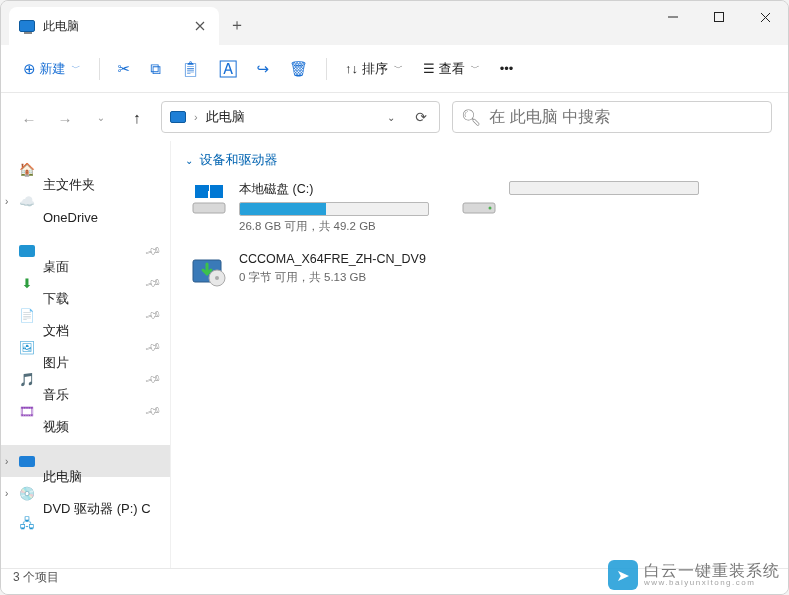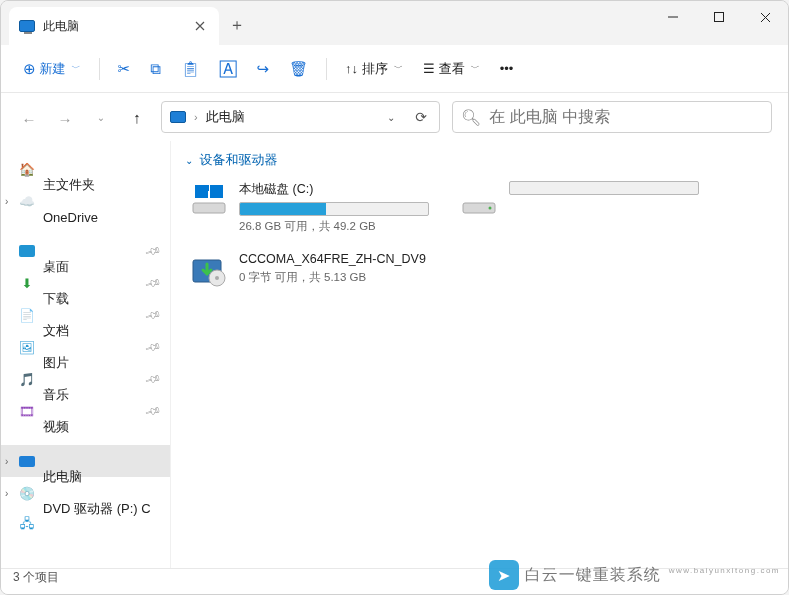--- a/index.html
+++ b/index.html
@@ -53,21 +53,21 @@
     .drive-body { flex: 1; }
     .drive-name { font-size: 12.5px; color: #222; margin-bottom: 4px; white-space: nowrap; }
     .drive-bar { width: 190px; height: 14px; border: 1px solid #b8b8b8; border-radius: 2px; background: #f0f0f0; overflow: hidden; margin-bottom: 3px; }
     .drive-fill { height: 100%; background: #26a0da; }
     .drive-info { font-size: 11.5px; color: #666; }
     
     .status { height: 26px; border-top: 1px solid #e8e8e8; background: #fff; display: flex; align-items: flex-start; padding: 0 12px; font-size: 12px; color: #555; }
     
     .watermark { position: absolute; right: 8px; bottom: 4px; display: flex; align-items: center; gap: 6px; opacity: 0.9; }
     .wm-ico { width: 30px; height: 30px; background: #26a0da; border-radius: 6px; display: flex; align-items: center; justify-content: center; color: #fff; font-size: 16px; }
-    .wm-txt { display: flex; line-height: 1; gap: 8px; }
+    .wm-txt { display: flex; flex-direction: column; line-height: 1; }
     .wm-txt .big { font-size: 16px; color: #6a6a6a; letter-spacing: 1px; }
     .wm-txt .sml { font-size: 8px; color: #999; letter-spacing: 1.5px; }
     
     svg { display: block; }
   </style>
 </head>
 <body>
 
 <div class="titlebar">
   <div class="tab">

